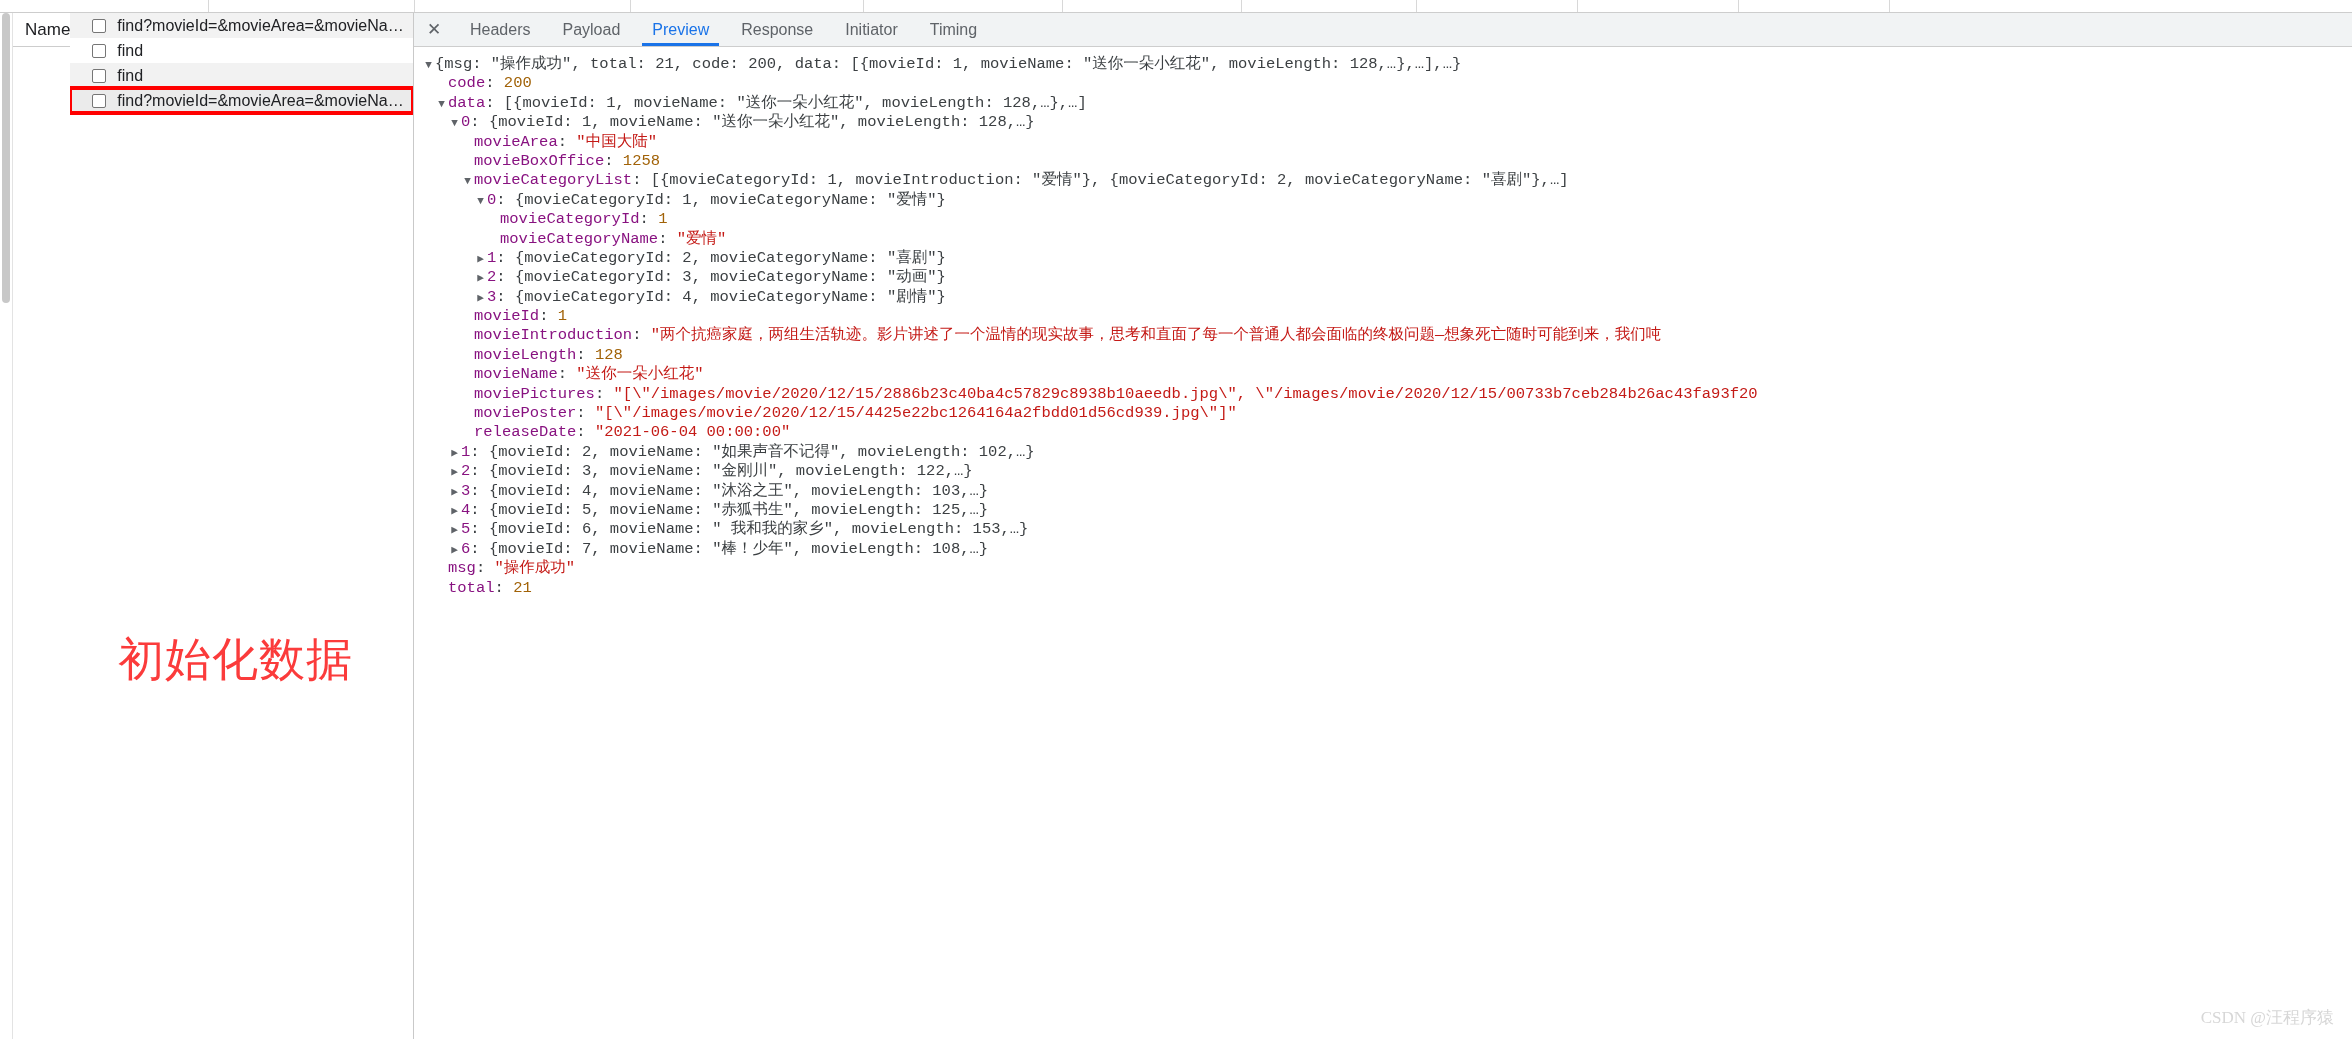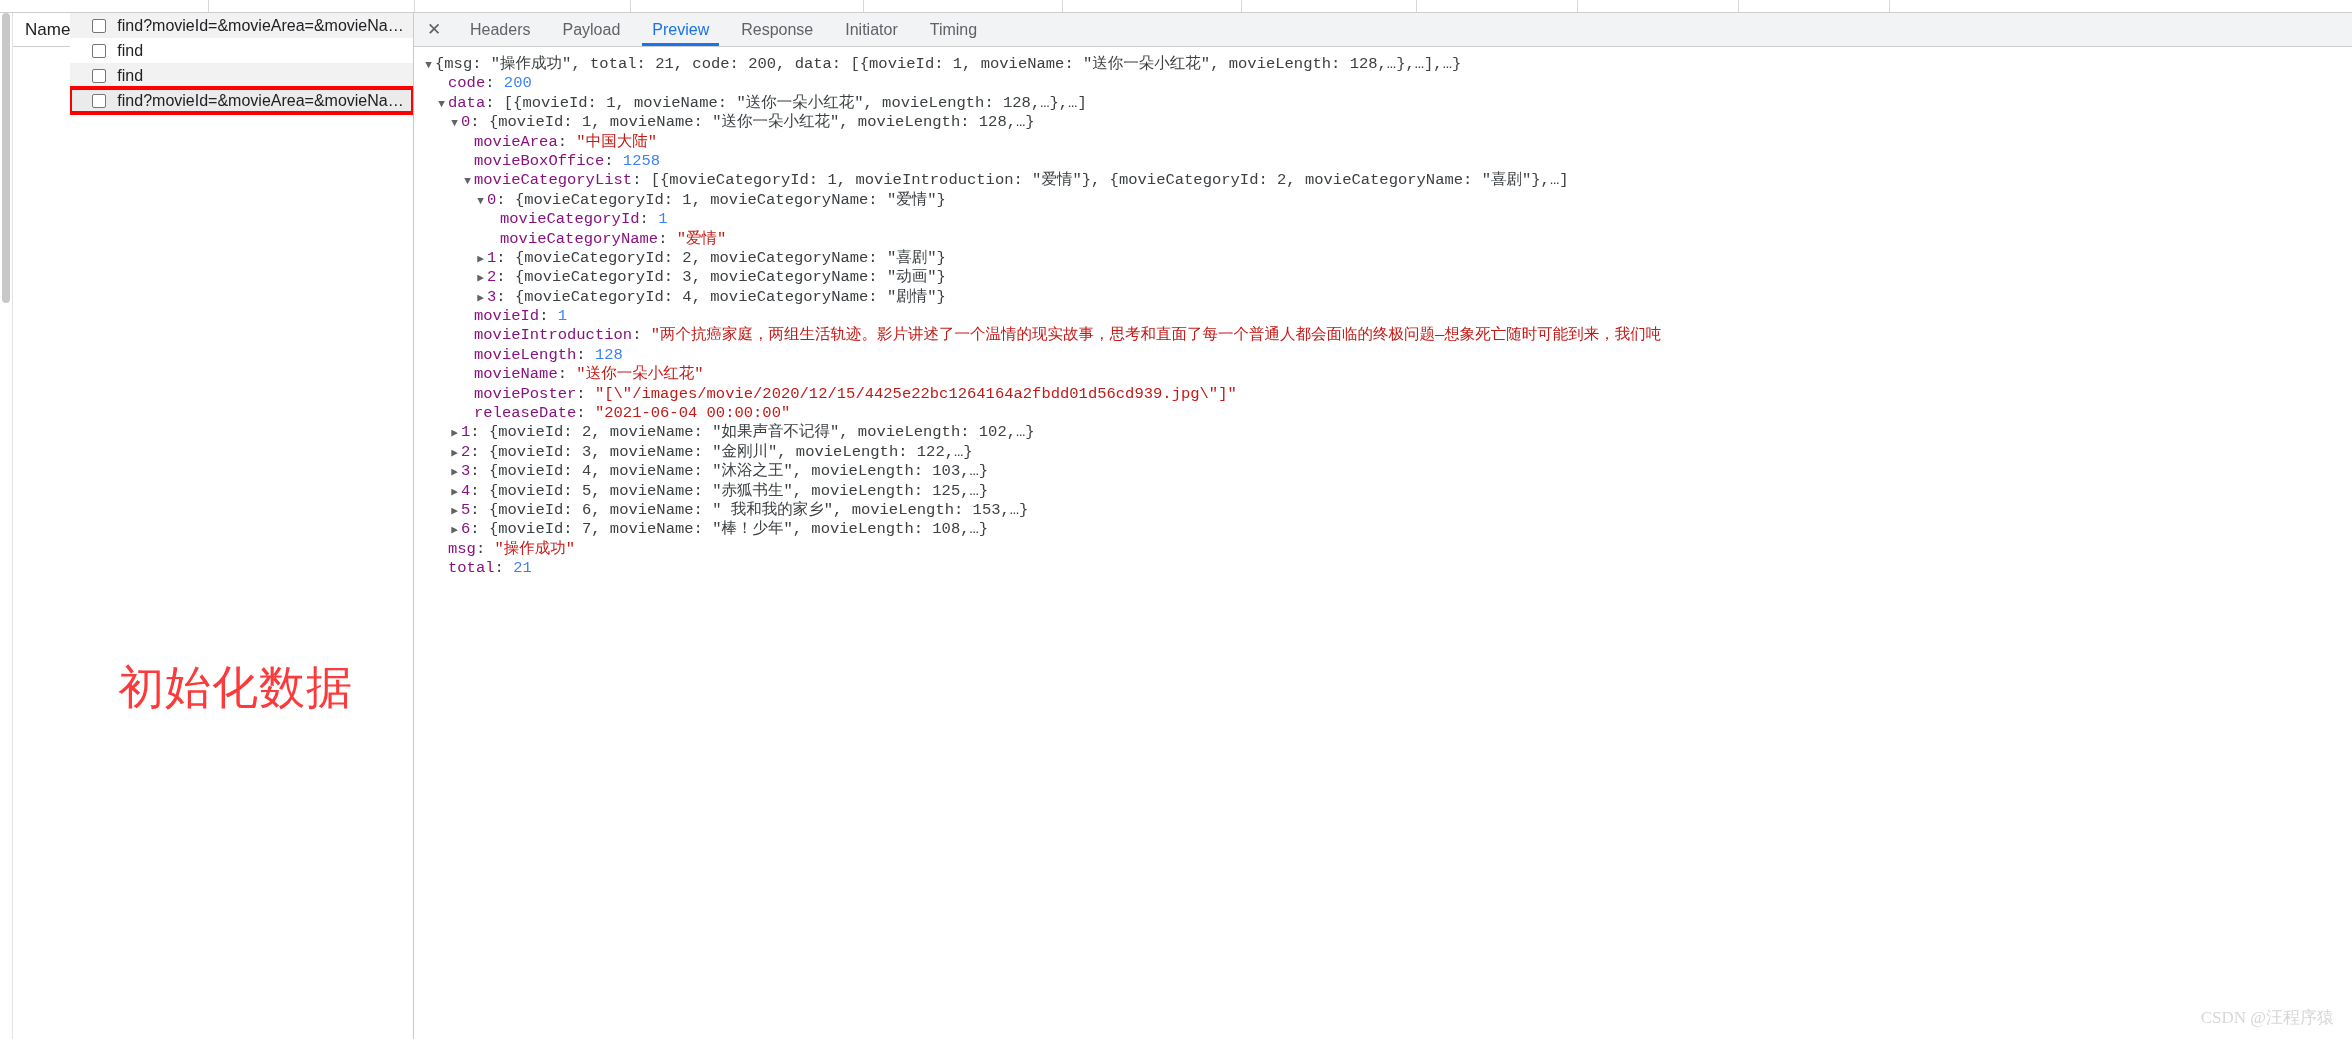--- a/index.html
+++ b/index.html
@@ -136,21 +136,20 @@
 
   .annotation {
     position: absolute;
     left: 118px;
     top: 616px;
     font-size: 46px;
     color: #fb3b3b;
     font-family: Liberation Sans, sans-serif;
     letter-spacing: 1px;
     white-space: nowrap;
-    margin-top: 28px;
   }
 
   
   #right-pane {
     flex: 1 1 auto;
     display: flex;
     flex-direction: column;
     min-width: 0;
     background: #ffffff;
   }
@@ -214,21 +213,21 @@
     display: inline-block;
     width: 13px;
     color: #5f6368;
     font-size: 11px;
     text-align: center;
     vertical-align: baseline;
   }
   .tw.none { color: transparent; }
   .key       { color: #881280; }
   .idx       { color: #881280; }
-  .num       { color: #3b82f6; }
+  .num       { color: #a16207; }
   .str       { color: #c41a16; }
   .punct     { color: #3c4043; }
 
   .watermark {
     position: absolute;
     right: 18px;
     bottom: 10px;
     font-size: 17px;
     color: #d7d7d7;
     font-family: Liberation Serif, serif;
@@ -309,20 +308,21 @@
           <div class="jrow"><span class="ind" style="width: 52px;"></span><span class="tw">▼</span><span class="idx">0</span><span class="punct">: {movieCategoryId: 1, movieCategoryName: </span><span class="punct">"爱情"</span><span class="punct">}</span></div>
           <div class="jrow"><span class="ind" style="width: 65px;"></span><span class="tw none">&nbsp;</span><span class="key">movieCategoryId</span><span class="punct">: </span><span class="num">1</span></div>
           <div class="jrow"><span class="ind" style="width: 65px;"></span><span class="tw none">&nbsp;</span><span class="key">movieCategoryName</span><span class="punct">: </span><span class="str">"爱情"</span></div>
           <div class="jrow"><span class="ind" style="width: 52px;"></span><span class="tw">▶</span><span class="idx">1</span><span class="punct">: {movieCategoryId: 2, movieCategoryName: </span><span class="punct">"喜剧"</span><span class="punct">}</span></div>
           <div class="jrow"><span class="ind" style="width: 52px;"></span><span class="tw">▶</span><span class="idx">2</span><span class="punct">: {movieCategoryId: 3, movieCategoryName: </span><span class="punct">"动画"</span><span class="punct">}</span></div>
           <div class="jrow"><span class="ind" style="width: 52px;"></span><span class="tw">▶</span><span class="idx">3</span><span class="punct">: {movieCategoryId: 4, movieCategoryName: </span><span class="punct">"剧情"</span><span class="punct">}</span></div>
           <div class="jrow"><span class="ind" style="width: 39px;"></span><span class="tw none">&nbsp;</span><span class="key">movieId</span><span class="punct">: </span><span class="num">1</span></div>
           <div class="jrow"><span class="ind" style="width: 39px;"></span><span class="tw none">&nbsp;</span><span class="key">movieIntroduction</span><span class="punct">: </span><span class="str">"两个抗癌家庭，两组生活轨迹。影片讲述了一个温情的现实故事，思考和直面了每一个普通人都会面临的终极问题—想象死亡随时可能到来，我们吨</span></div>
           <div class="jrow"><span class="ind" style="width: 39px;"></span><span class="tw none">&nbsp;</span><span class="key">movieLength</span><span class="punct">: </span><span class="num">128</span></div>
           <div class="jrow"><span class="ind" style="width: 39px;"></span><span class="tw none">&nbsp;</span><span class="key">movieName</span><span class="punct">: </span><span class="str">"送你一朵小红花"</span></div>
+          <div class="jrow"><span class="ind" style="width: 39px;"></span><span class="tw none">&nbsp;</span><span class="key">moviePictures</span><span class="punct">: </span><span class="str">"[\"/images/movie/2020/12/15/2886b23c40ba4c57829c8938b10aeedb.jpg\", \"/images/movie/2020/12/15/00733b7ceb284b26ac43fa93f20</span></div>
           <div class="jrow"><span class="ind" style="width: 39px;"></span><span class="tw none">&nbsp;</span><span class="key">moviePoster</span><span class="punct">: </span><span class="str">"[\"/images/movie/2020/12/15/4425e22bc1264164a2fbdd01d56cd939.jpg\"]"</span></div>
           <div class="jrow"><span class="ind" style="width: 39px;"></span><span class="tw none">&nbsp;</span><span class="key">releaseDate</span><span class="punct">: </span><span class="str">"2021-06-04 00:00:00"</span></div>
           <div class="jrow"><span class="ind" style="width: 26px;"></span><span class="tw">▶</span><span class="idx">1</span><span class="punct">: {movieId: 2, movieName: </span><span class="punct">"如果声音不记得"</span><span class="punct">, movieLength: 102,…}</span></div>
           <div class="jrow"><span class="ind" style="width: 26px;"></span><span class="tw">▶</span><span class="idx">2</span><span class="punct">: {movieId: 3, movieName: </span><span class="punct">"金刚川"</span><span class="punct">, movieLength: 122,…}</span></div>
           <div class="jrow"><span class="ind" style="width: 26px;"></span><span class="tw">▶</span><span class="idx">3</span><span class="punct">: {movieId: 4, movieName: </span><span class="punct">"沐浴之王"</span><span class="punct">, movieLength: 103,…}</span></div>
           <div class="jrow"><span class="ind" style="width: 26px;"></span><span class="tw">▶</span><span class="idx">4</span><span class="punct">: {movieId: 5, movieName: </span><span class="punct">"赤狐书生"</span><span class="punct">, movieLength: 125,…}</span></div>
           <div class="jrow"><span class="ind" style="width: 26px;"></span><span class="tw">▶</span><span class="idx">5</span><span class="punct">: {movieId: 6, movieName: </span><span class="punct">" 我和我的家乡"</span><span class="punct">, movieLength: 153,…}</span></div>
           <div class="jrow"><span class="ind" style="width: 26px;"></span><span class="tw">▶</span><span class="idx">6</span><span class="punct">: {movieId: 7, movieName: </span><span class="punct">"棒！少年"</span><span class="punct">, movieLength: 108,…}</span></div>
           <div class="jrow"><span class="ind" style="width: 13px;"></span><span class="tw none">&nbsp;</span><span class="key">msg</span><span class="punct">: </span><span class="str">"操作成功"</span></div>
           <div class="jrow"><span class="ind" style="width: 13px;"></span><span class="tw none">&nbsp;</span><span class="key">total</span><span class="punct">: </span><span class="num">21</span></div>

